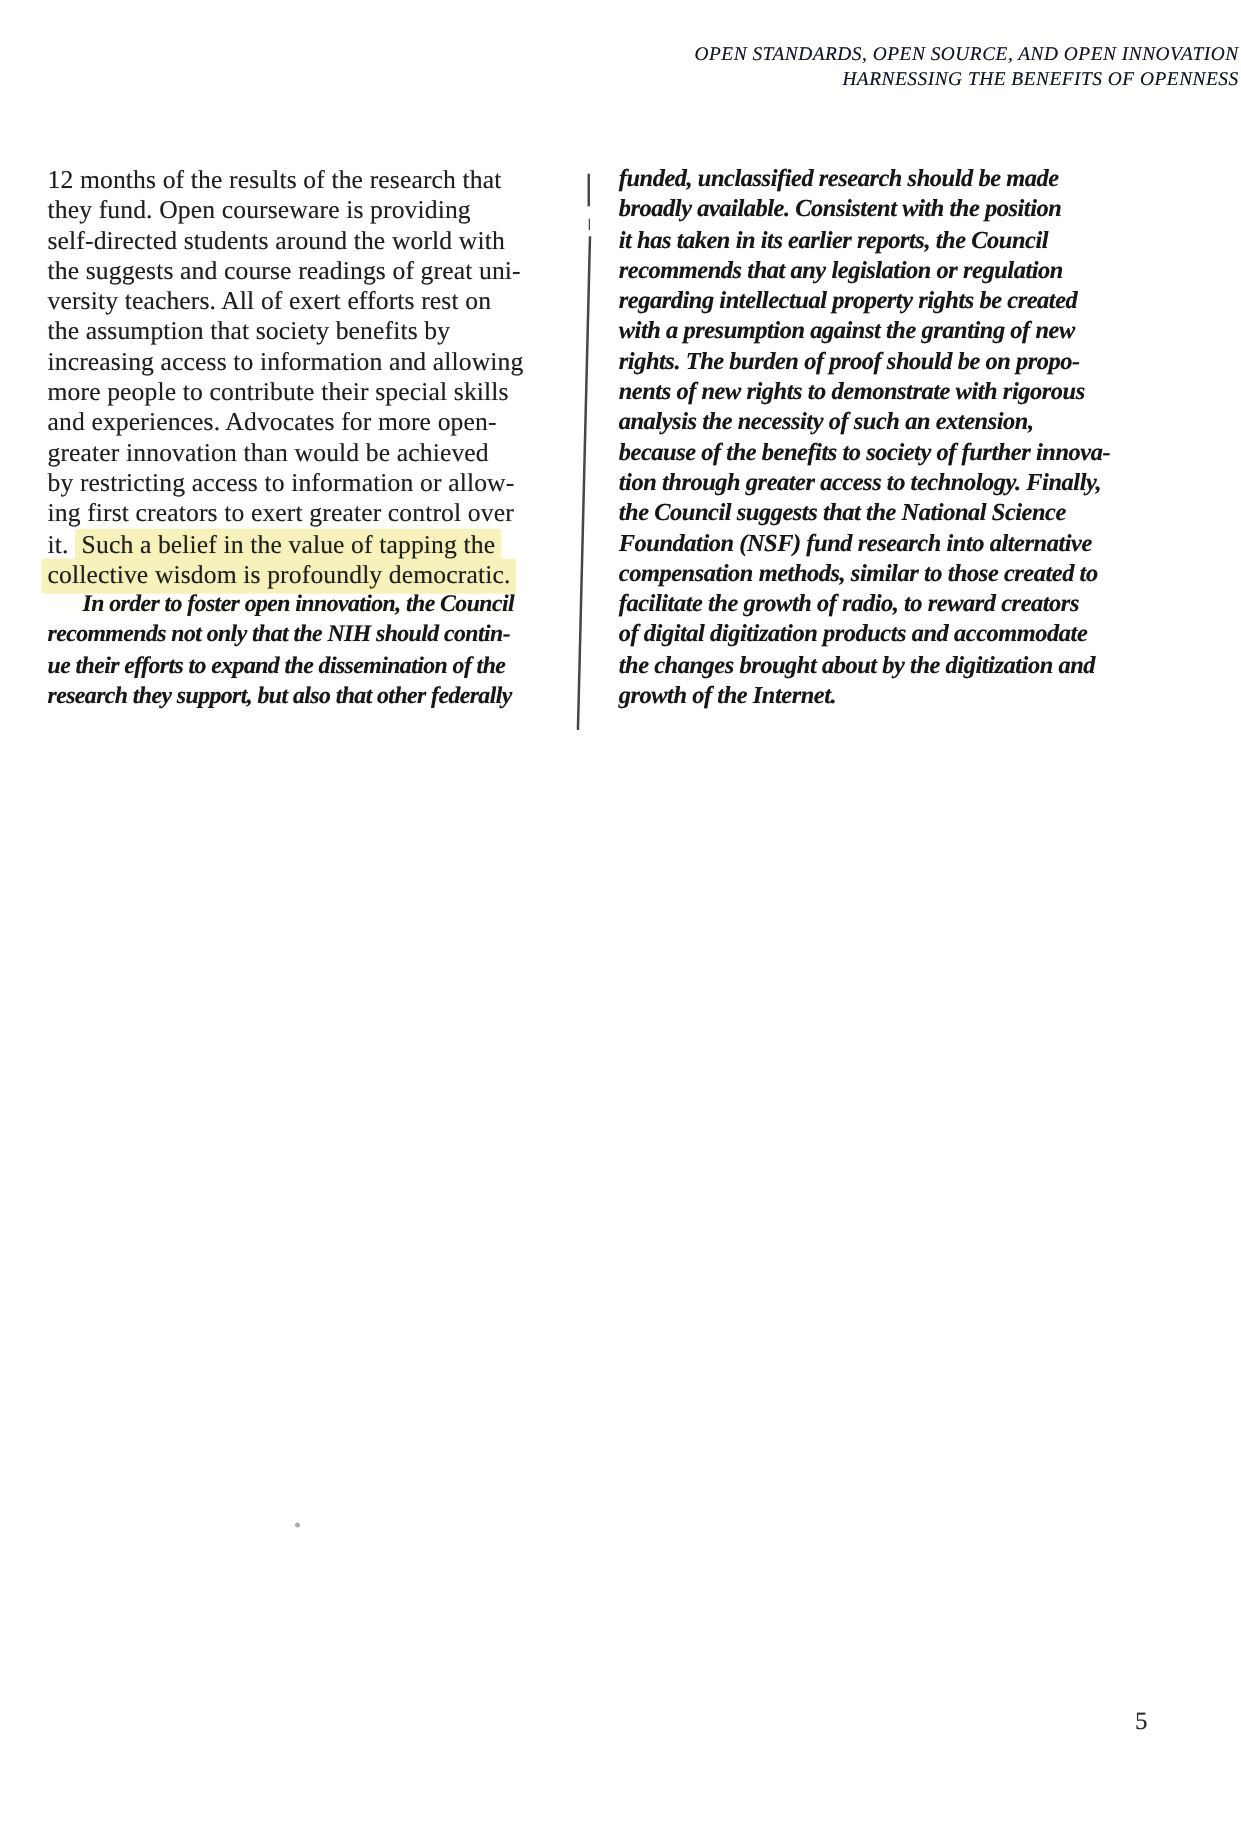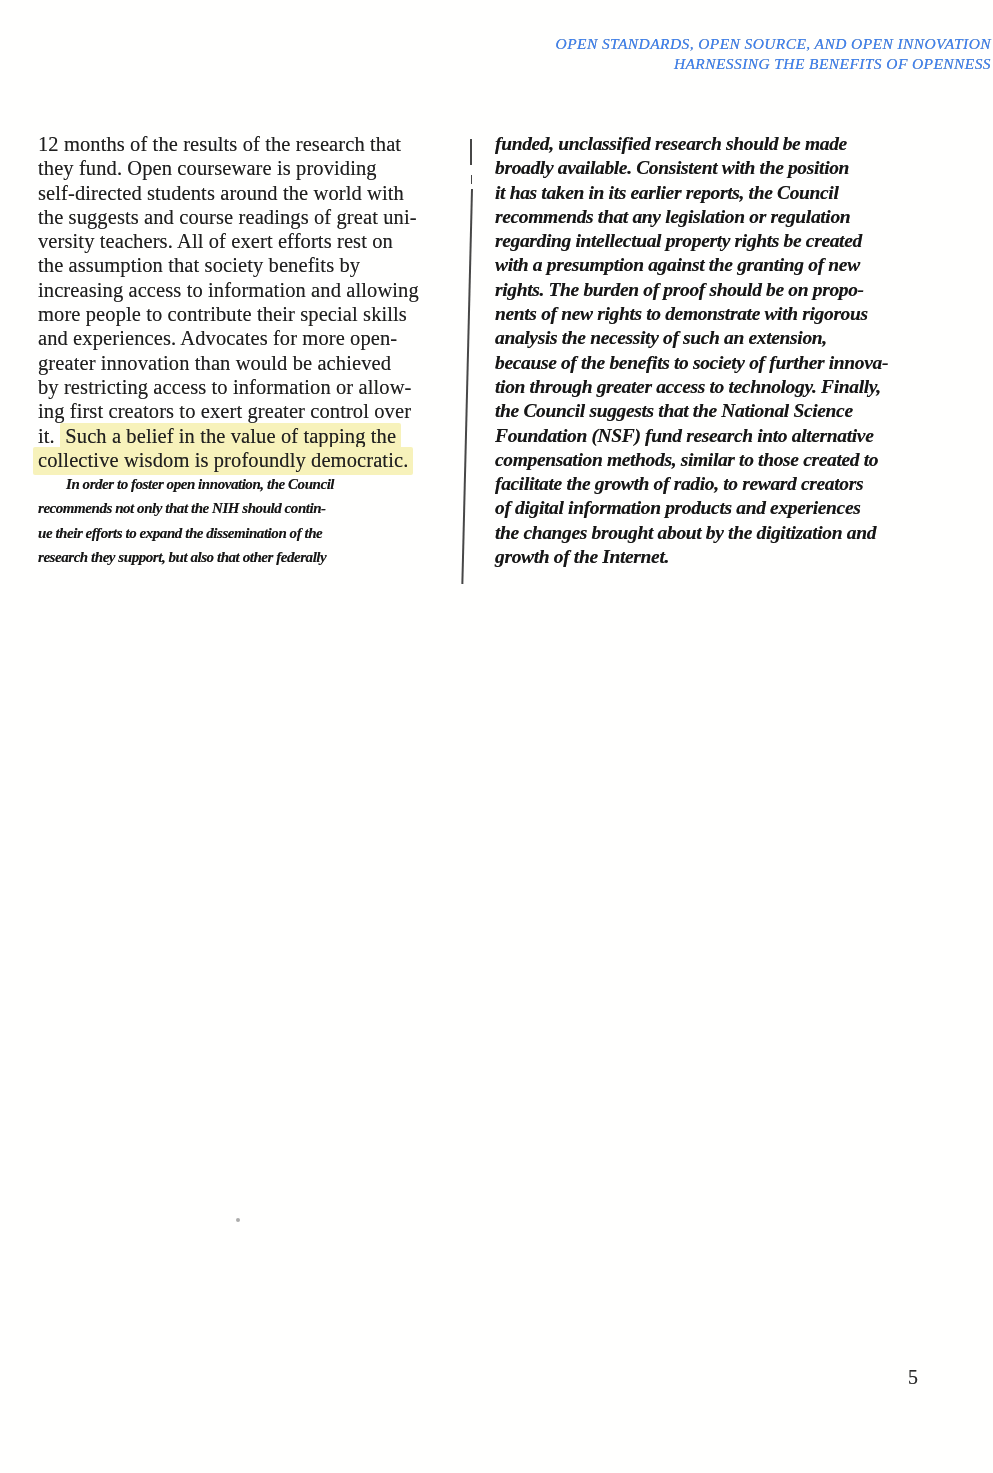--- a/index.html
+++ b/index.html
@@ -22,21 +22,21 @@
   
   .running-head {
     position: absolute;
     top: 34px;
     right: 2px;
     text-align: right;
     font-style: italic;
     font-size: 15.5px;
     line-height: 20px;
     letter-spacing: 0.4px;
-    color: #3b82f6;
+    color: #0f172a;
     text-shadow: 0 0 0.5px rgba(40,40,40,0.55);
     white-space: nowrap;
   }
   
   .col {
     position: absolute;
     top: 132px;
     color: #1f1f1f;
   }
   .col-left  { left: 38px;  width: 428px; }
@@ -48,21 +48,21 @@
     letter-spacing: 0.1px;
     text-shadow: 0 0 0.6px rgba(30,30,30,0.5);
   }
   .line.bi {
     font-weight: bold;
     font-style: italic;
     font-size: 19.5px;
     letter-spacing: -0.35px;
     color: #161616;
   }
-  .col-left .line.bi { font-size: 15px; letter-spacing: -0.45px; }
+  .col-left .line.bi { font-size: 19px; letter-spacing: -0.45px; }
   .line.indent { padding-left: 28px; }
   .hl {
     background: var(--hl, #f7f2bb);
     padding: 2px 5px 4px 5px;
     margin: 0 -5px;
     border-radius: 2px;
   }
   
   .divider-seg {
     position: absolute;
@@ -140,21 +140,21 @@
       <div class="line bi"><span class="">with a presumption against the granting of new</span></div>
       <div class="line bi"><span class="">rights. The burden of proof should be on propo-</span></div>
       <div class="line bi"><span class="">nents of new rights to demonstrate with rigorous</span></div>
       <div class="line bi"><span class="">analysis the necessity of such an extension,</span></div>
       <div class="line bi"><span class="">because of the benefits to society of further innova-</span></div>
       <div class="line bi"><span class="">tion through greater access to technology. Finally,</span></div>
       <div class="line bi"><span class="">the Council suggests that the National Science</span></div>
       <div class="line bi"><span class="">Foundation (NSF) fund research into alternative</span></div>
       <div class="line bi"><span class="">compensation methods, similar to those created to</span></div>
       <div class="line bi"><span class="">facilitate the growth of radio, to reward creators</span></div>
-      <div class="line bi"><span class="">of digital information products and experiences</span></div>
+      <div class="line bi"><span class="">of digital digitization products and accommodate</span></div>
       <div class="line bi"><span class="">the changes brought about by the digitization and</span></div>
       <div class="line bi"><span class="">growth of the Internet.</span></div>
     </div>
 
   <div class="page-number">5</div>
 
   <div class="scan-dot"></div>
 
 </div>
 

